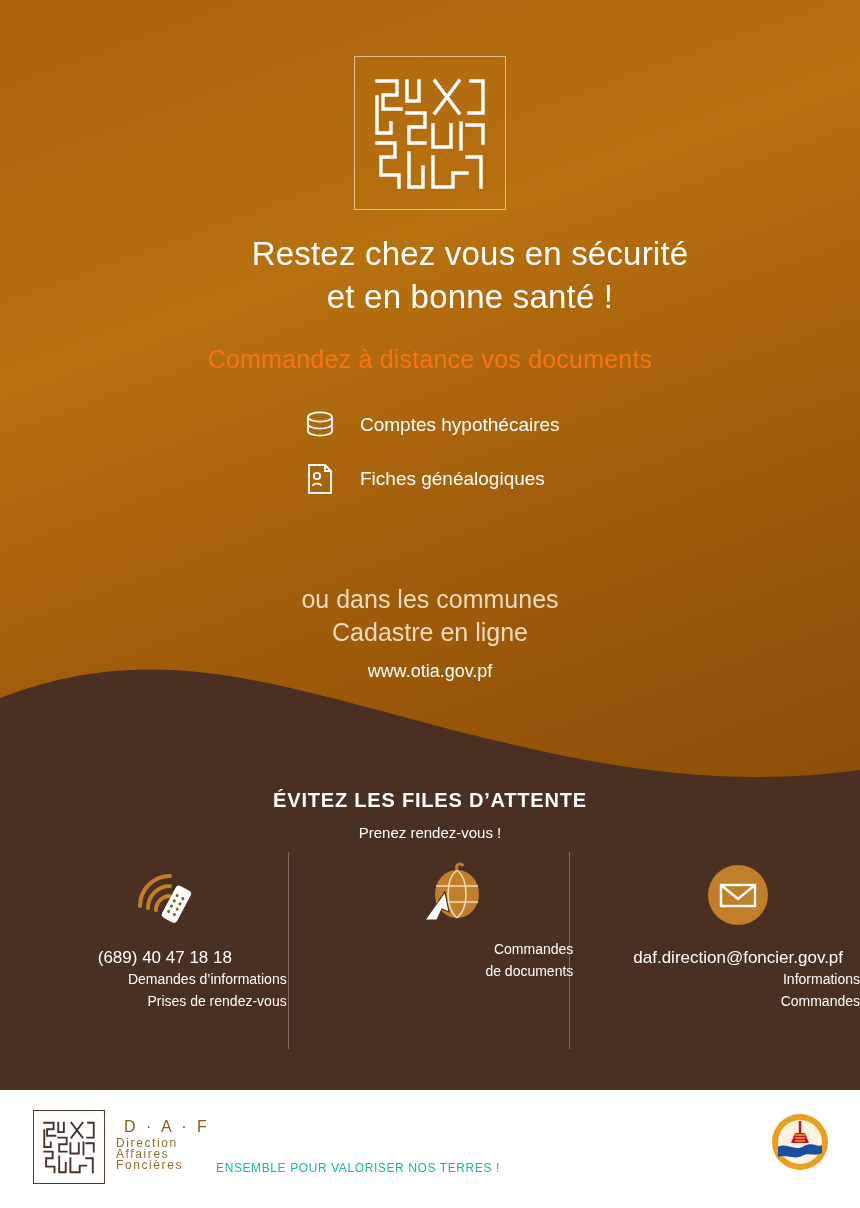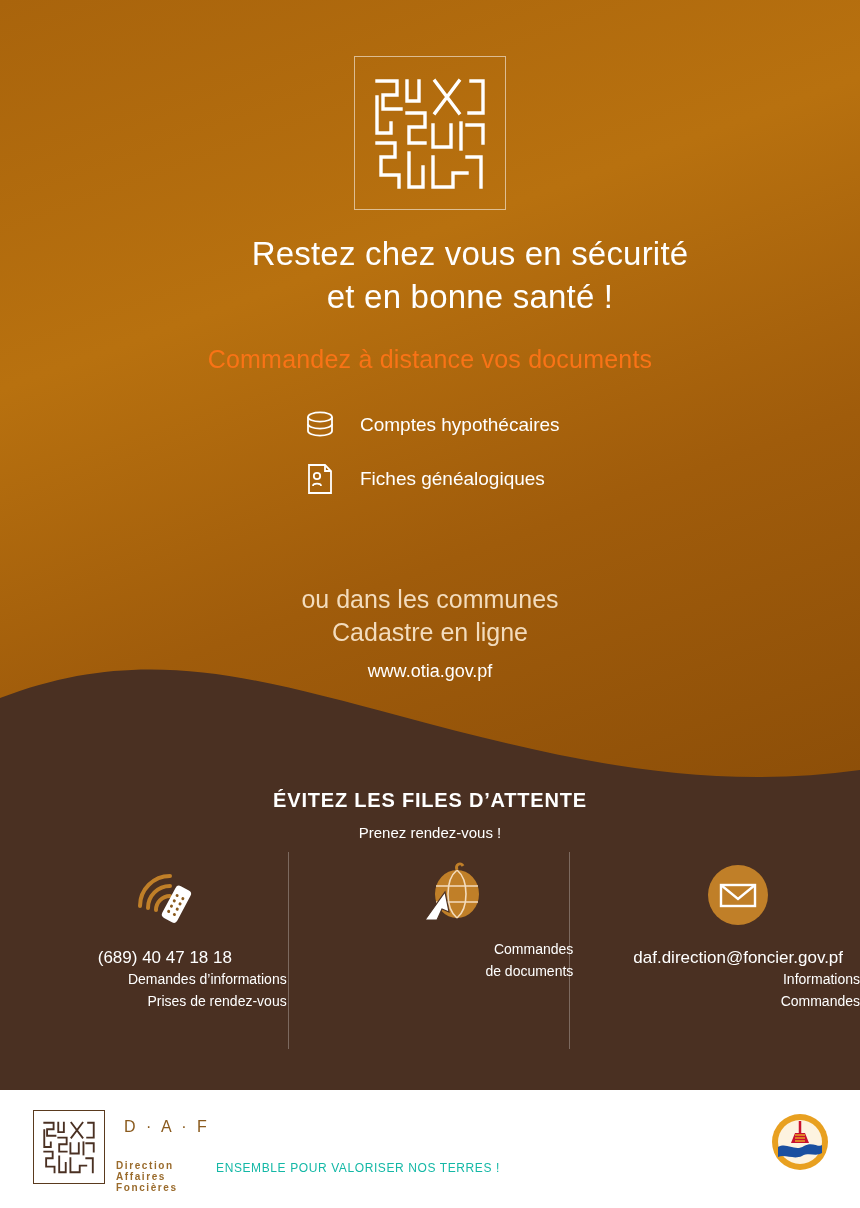--- a/index.html
+++ b/index.html
@@ -201,26 +201,25 @@
     top: 1118px;
     color: #7a4d18;
   }
   .daf-acronym {
     font-size: 16px;
     letter-spacing: 3px;
     color: #8a5a1d;
     margin-left: 8px;
   }
   .daf-lines {
-    margin-top: 24px;
-    font-size: 10px;
+    margin-top: 2px;
+    font-size: 12px;
     line-height: 11px;
     letter-spacing: 1.6px;
     color: #9a6b2c;
-    font-weight: bold;
   }
   .footer-slogan {
     position: absolute;
     left: 0;
     top: 1161px;
     width: 716px;
     text-align: center;
     font-size: 12px;
     letter-spacing: 0.6px;
     color: #14b8a6;

